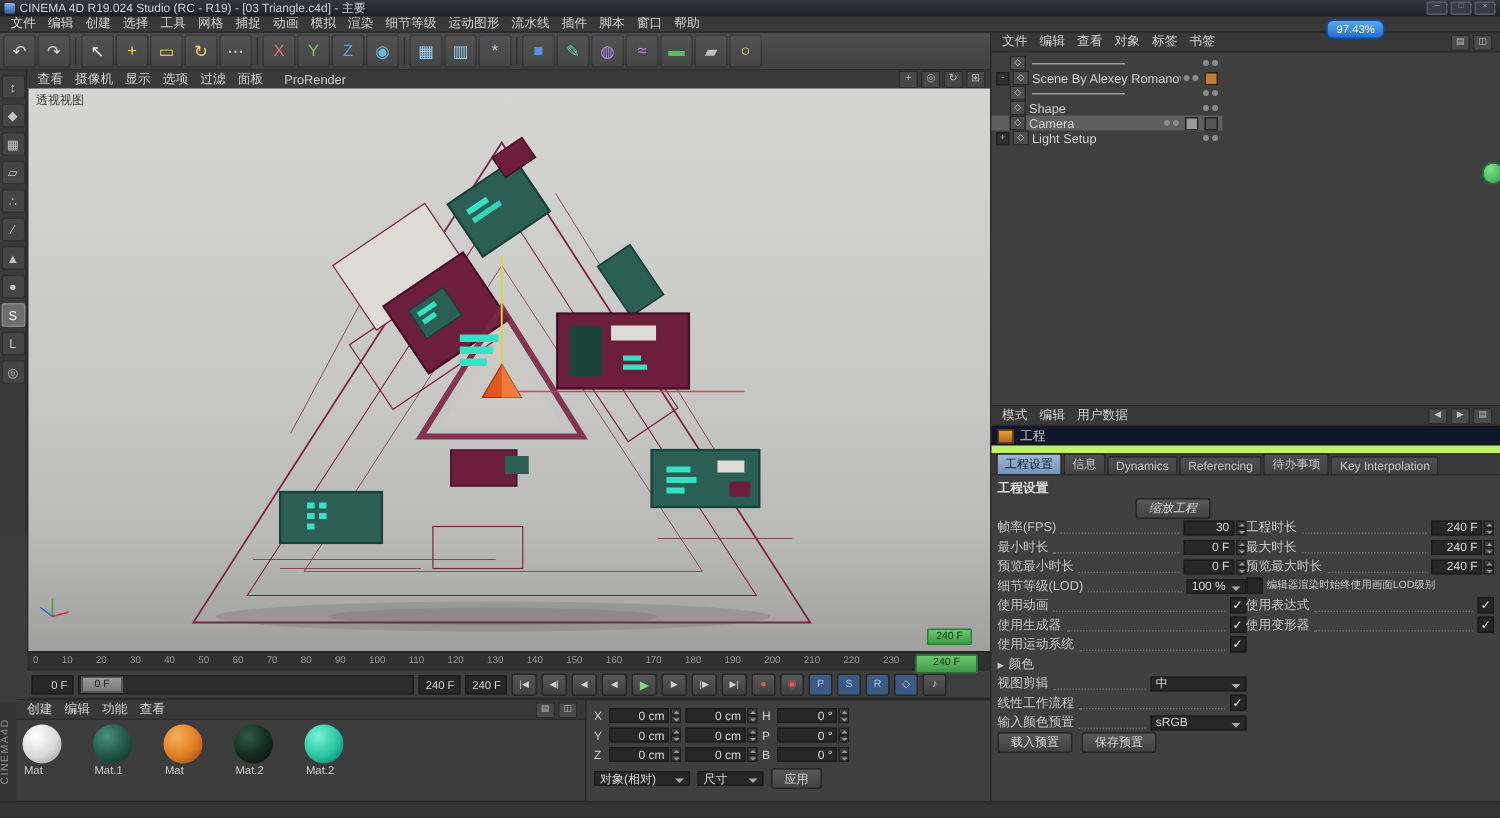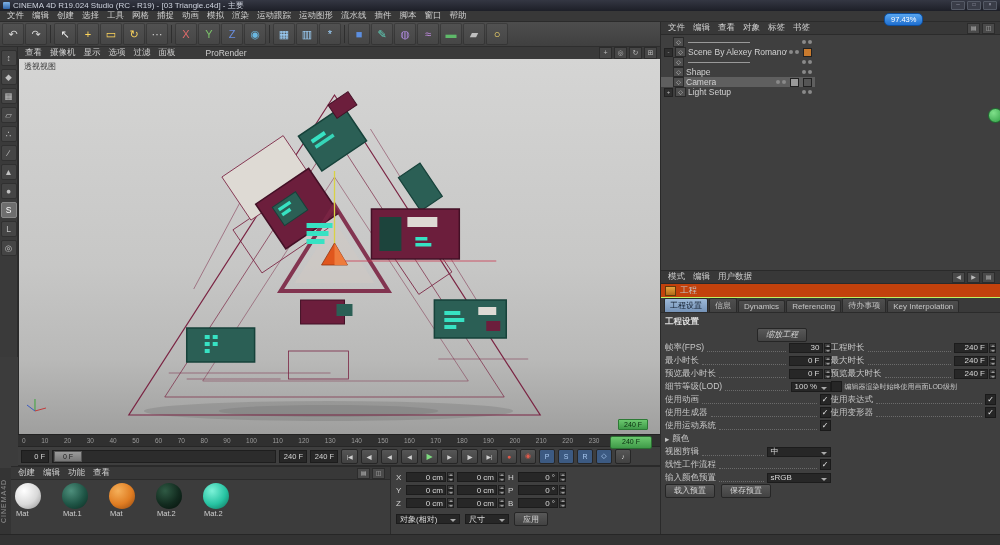--- a/index.html
+++ b/index.html
@@ -17,21 +17,21 @@
   .tbi{width:20px;height:20px;border-radius:2px;display:flex;align-items:center;justify-content:center;font-size:11px;background:rgba(255,255,255,0.03);border:1px solid rgba(0,0,0,0.25)}
   .tsep{width:1px;height:18px;background:#2e2e2e;margin:0 2px}
   
   .sidepal{position:absolute;left:0;top:47px;width:18px;height:310px;background:#3a3a3a;border-right:1px solid #2c2c2c;display:flex;flex-direction:column;align-items:center;padding-top:3px;gap:3px;box-sizing:border-box}
   .spi{width:14px;height:14px;border-radius:2px;display:flex;align-items:center;justify-content:center;font-size:8.5px;color:#c2c2c2;background:#454545;border:1px solid #303030;flex:none}
   .spi.active{background:#6e6e6e;color:#fff;border-color:#888}
   .vbrand{position:absolute;left:0;top:468px;width:11px;height:66px;writing-mode:vertical-rl;transform:rotate(180deg);font-size:7px;color:#8f8f8f;letter-spacing:1px;text-align:center;background:#343434;z-index:5}
   
   .vp{position:absolute;left:18px;top:47px;width:642px;height:387px}
   .vpmenus{height:12px;background:#3a3a3a;display:flex;align-items:center;padding:0 3px;border-bottom:1px solid #2c2c2c}
-  .pro{margin-left:22px;color:#cfcfcf}
+  .pro{margin-left:6px;color:#cfcfcf}
   .vcorner{margin-left:auto;display:flex;gap:2px}
   .vci{width:11px;height:10px;background:#474747;border:1px solid #2c2c2c;font-size:7px;line-height:10px;text-align:center;color:#bbb}
   .canvas{position:absolute;left:0;top:12px;width:642px;height:375px;background:#c4c4c4;border-left:1px solid #2a2a2a;box-sizing:border-box;overflow:hidden}
   .canvas svg{position:absolute;left:0;top:0;width:100%;height:100%}
   .vplabel{position:absolute;left:5px;top:2px;font-size:8px;color:#3e3e3e;z-index:3}
   .hudchip{position:absolute;right:12px;bottom:4px;height:9px;background:linear-gradient(#6cc96f,#3f9a48);color:#0b3011;font-size:7px;line-height:9px;padding:0 5px;border:1px solid #2d7a35;border-radius:1px;z-index:3}
   
   .ruler{position:absolute;left:18px;top:434px;width:642px;height:13px;background:#303030;border-top:1px solid #222;border-bottom:1px solid #262626;display:flex;align-items:center;justify-content:space-between;padding:0 34px 0 4px;box-sizing:border-box;z-index:2}
   .rnum{font-size:6.5px;color:#9a9a9a}
   .scrub{position:absolute;left:592px;top:1px;width:40px;height:11px;background:linear-gradient(#6cc96f,#3f9a48);border:1px solid #2c6e33;color:#0a2d10;font-size:7px;line-height:10px;text-align:center;border-radius:2px}
@@ -73,21 +73,21 @@
   .omrow{height:10px;display:flex;align-items:center;gap:2px;padding:0 3px;font-size:8.5px;color:#d2d2d2;width:148px}
   .omrow.sel{background:#5f5f5f}
   .exp{width:7px;height:7px;background:#2f2f2f;border:1px solid #222;color:#bbb;font-size:6px;line-height:6px;text-align:center;flex:none}
   .oico{width:9px;height:8px;background:#4e4e4e;border:1px solid #2a2a2a;font-size:6px;color:#ccc;text-align:center;line-height:8px;flex:none}
   .sepline{width:62px;height:1px;background:#9a9a9a;margin-left:2px}
   .omlabel{white-space:nowrap;overflow:hidden}
   .omdots{margin-left:auto;display:flex;gap:2px;align-items:center}
   .dot{width:4px;height:4px;border-radius:50%;background:#8a8a8a}
   .tag{width:7px;height:7px;border:1px solid #222;margin-left:2px;flex:none}
   .am{position:absolute;left:0;top:248px;width:340px;height:275px;background:#3f3f3f;border-left:1px solid #2a2a2a;border-top:1px solid #2a2a2a;box-sizing:border-box}
-  .amtarget{height:13px;display:flex;align-items:center;gap:4px;padding:0 4px;font-size:8.5px;background:#c2410c;border-bottom:1px solid #bef264}
+  .amtarget{height:13px;display:flex;align-items:center;gap:4px;padding:0 4px;font-size:8.5px;background:#0f172a;border-bottom:5px solid #bef264}
   .pico{width:9px;height:8px;background:linear-gradient(#e8a23c,#b06a18);border:1px solid #5f3a0c;flex:none}
   .amtabs{height:14px;display:flex;align-items:flex-end;gap:1px;padding:0 3px;border-bottom:1px solid #2b2b2b;background:#3a3a3a}
   .tab{padding:1px 5px;font-size:8px;background:linear-gradient(#4e4e4e,#414141);border:1px solid #2a2a2a;border-bottom:none;border-radius:2px 2px 0 0;color:#c6c6c6;white-space:nowrap}
   .tab.active{background:linear-gradient(#9db9d8,#7593b8);color:#101c2c}
   .amrows{padding:2px 4px}
   .amrow{height:13px;display:flex;align-items:center;font-size:8.5px}
   .amhead{font-weight:bold;color:#dedede}
   .half{flex:1;display:flex;align-items:center;min-width:0}
   .ld{flex:1;border-bottom:1px dotted #6b6b6b;margin:0 3px;height:8px;min-width:4px}
   .lbl{white-space:nowrap;flex:none}
@@ -115,21 +115,21 @@
       <span class="mi">文件</span>
       <span class="mi">编辑</span>
       <span class="mi">创建</span>
       <span class="mi">选择</span>
       <span class="mi">工具</span>
       <span class="mi">网格</span>
       <span class="mi">捕捉</span>
       <span class="mi">动画</span>
       <span class="mi">模拟</span>
       <span class="mi">渲染</span>
-      <span class="mi">运动跟踪</span>
+      <span class="mi">细节等级</span>
       <span class="mi">运动图形</span>
       <span class="mi">流水线</span>
       <span class="mi">插件</span>
       <span class="mi">脚本</span>
       <span class="mi">窗口</span>
       <span class="mi">帮助</span>
     </div>
 
   <div class="toolbar" id="toolbar">
       <div class="tbi">

